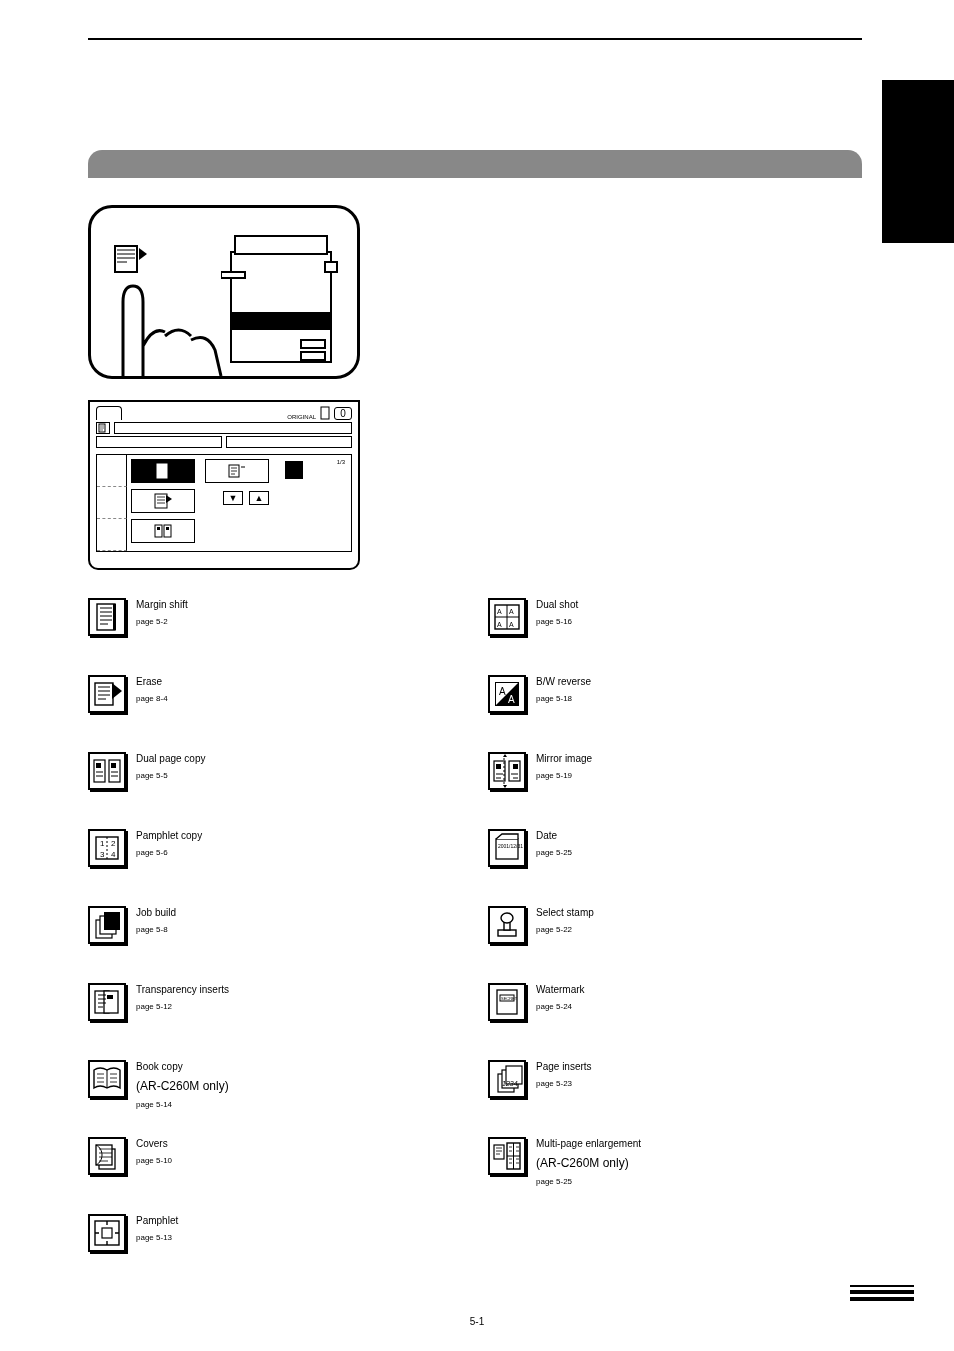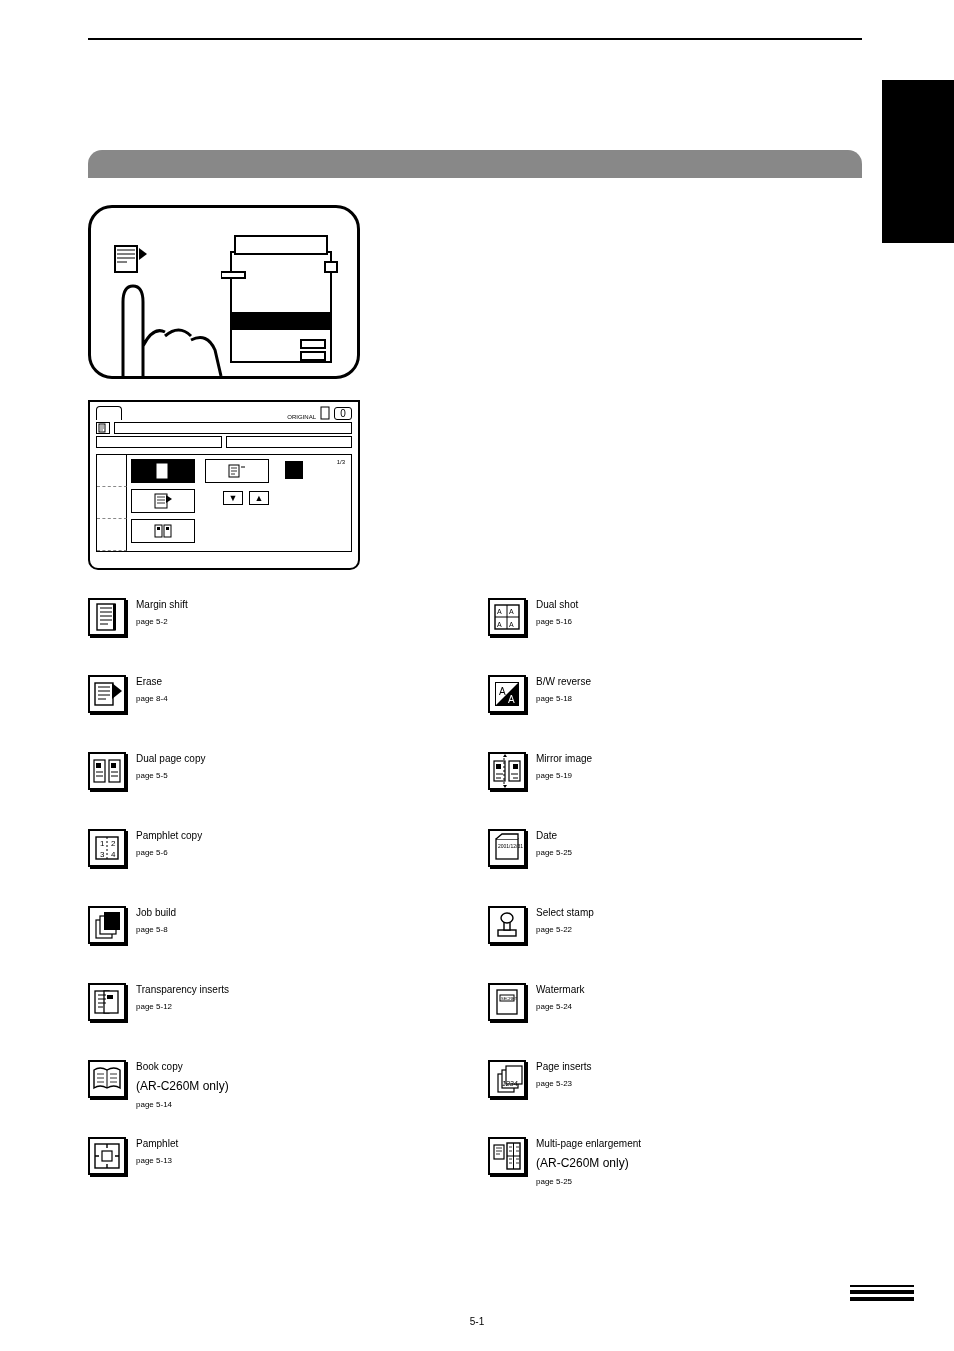--- a/index.html
+++ b/index.html
@@ -299,20 +299,34 @@
     </div>
     <div class="txt">
       <span class="name">Book copy</span>
       <span class="desc">(AR-C260M only)</span>
       <span class="page">page 5-14</span>
     </div>
   </div>
   <div class="item">
     <div class="icon">
       <svg viewBox="0 0 34 34">
+          <rect x="9" y="10" width="16" height="20" fill="#fff" stroke="#000" stroke-width="1.3"></rect>
+          <rect x="6" y="6" width="16" height="20" fill="#fff" stroke="#000" stroke-width="1.3"></rect>
+          <path d="M9 10h13M9 14h13M9 18h13M9 22h9" stroke="#000" stroke-width="0.8"></path>
+          <path d="M6 6 C14 10 14 22 6 26" fill="none" stroke="#000"></path>
+        </svg>
+    </div>
+    <div class="txt">
+      <span class="name">Covers</span>
+      <span class="page">page 5-10</span>
+    </div>
+  </div>
+  <div class="item">
+    <div class="icon">
+      <svg viewBox="0 0 34 34">
           <rect x="5" y="5" width="24" height="24" fill="#fff" stroke="#000" stroke-width="1.4"></rect>
           <rect x="12" y="12" width="10" height="10" fill="#fff" stroke="#000" stroke-width="1.2"></rect>
           <path d="M17 5v4M17 25v4M5 17h4M25 17h4" stroke="#000" stroke-width="1.4"></path>
         </svg>
     </div>
     <div class="txt">
       <span class="name">Pamphlet</span>
       <span class="page">page 5-13</span>
     </div>
   </div>

